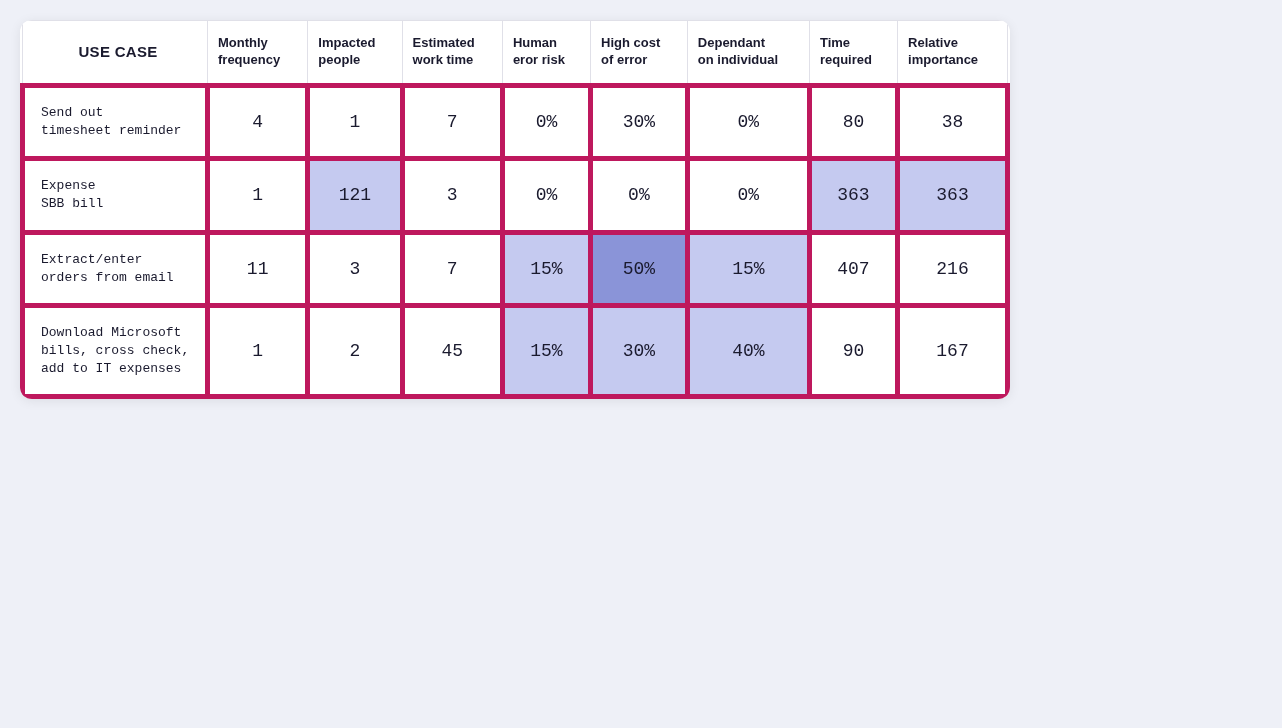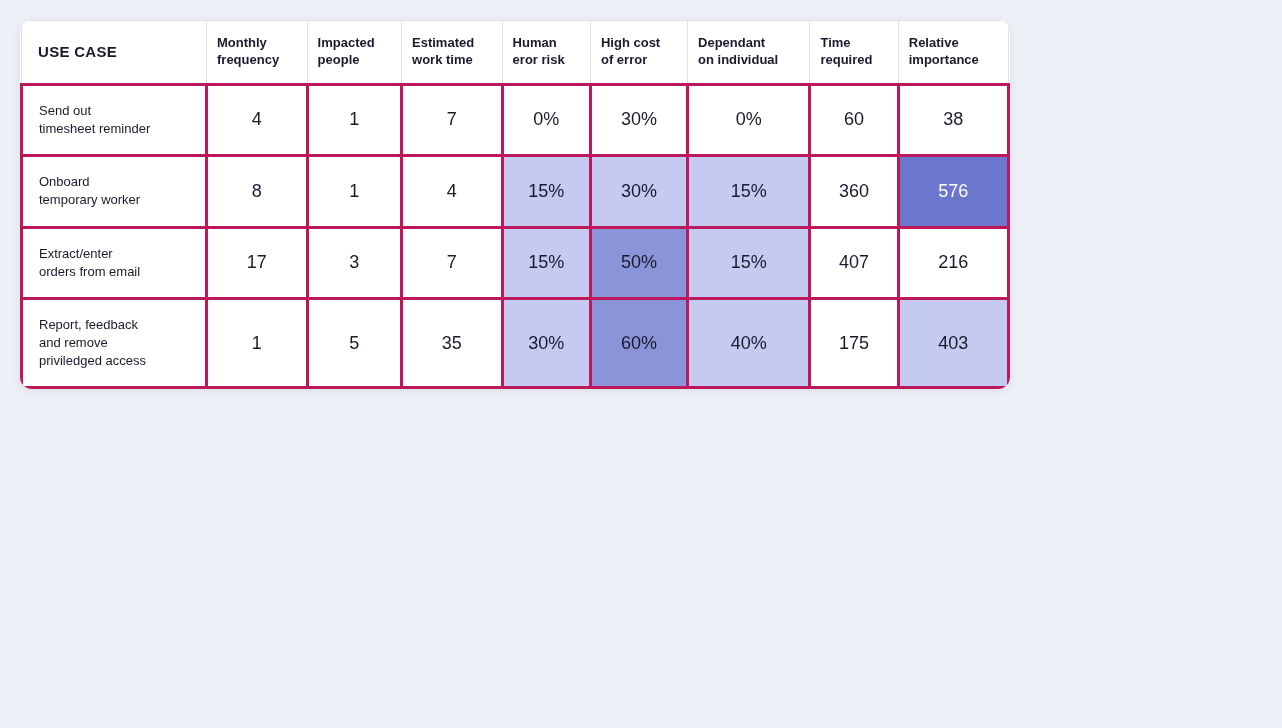--- a/index.html
+++ b/index.html
@@ -32,36 +32,37 @@
       border: 1px solid #e0e0e8;
       padding: 14px 10px;
       text-align: left;
       font-size: 13px;
       font-weight: 700;
       color: #1a1a2e;
       line-height: 1.3;
     }
 
     thead tr th:first-child {
-      text-align: left;
+      text-align: center;
       font-size: 15px;
       font-weight: 800;
       letter-spacing: 0.02em;
       padding-left: 16px;
       width: 185px;
     }
 
     tbody tr td {
-      border: 3px solid #be185d;
+      border: 5px solid #be185d;
       padding: 16px 10px;
       text-align: center;
       font-size: 18px;
       font-weight: 500;
       color: #1a1a2e;
       background: #fff;
+      font-family: Liberation Mono, monospace;
     }
 
     tbody tr td:first-child {
       text-align: left;
       font-size: 13px;
       font-weight: 400;
       padding-left: 16px;
       line-height: 1.4;
     }
 
@@ -98,51 +99,51 @@
       </thead>
     <tbody id="table-body">
     <tr>
           <td>Send out<br>timesheet reminder</td>
           <td>4</td>
           <td>1</td>
           <td>7</td>
           <td>0%</td>
           <td>30%</td>
           <td>0%</td>
-          <td>60</td>
+          <td>80</td>
           <td>38</td>
         </tr>
         <tr>
-          <td>Onboard<br>temporary worker</td>
-          <td>8</td>
+          <td>Expense<br>SBB bill</td>
           <td>1</td>
-          <td>4</td>
-          <td class="bg-light-blue">15%</td>
-          <td class="bg-light-blue">30%</td>
-          <td class="bg-light-blue">15%</td>
-          <td>360</td>
-          <td class="bg-dark-blue">576</td>
+          <td class="bg-light-blue">121</td>
+          <td>3</td>
+          <td>0%</td>
+          <td>0%</td>
+          <td>0%</td>
+          <td class="bg-light-blue">363</td>
+          <td class="bg-light-blue">363</td>
         </tr>
         <tr>
           <td>Extract/enter<br>orders from email</td>
-          <td>17</td>
+          <td>11</td>
           <td>3</td>
           <td>7</td>
           <td class="bg-light-blue">15%</td>
           <td class="bg-medium-blue">50%</td>
           <td class="bg-light-blue">15%</td>
           <td>407</td>
           <td>216</td>
         </tr>
         <tr>
-          <td>Report, feedback<br>and remove<br>priviledged access</td>
+          <td>Download Microsoft<br>bills, cross check,<br>add to IT expenses</td>
           <td>1</td>
-          <td>5</td>
-          <td>35</td>
+          <td>2</td>
+          <td>45</td>
+          <td class="bg-light-blue">15%</td>
           <td class="bg-light-blue">30%</td>
-          <td class="bg-medium-blue">60%</td>
           <td class="bg-light-blue">40%</td>
-          <td>175</td>
-          <td class="bg-light-blue">403</td>
+          <td>90</td>
+          <td>167</td>
         </tr>
       </tbody>
   </table>
 </div>
 
 </body></html>

